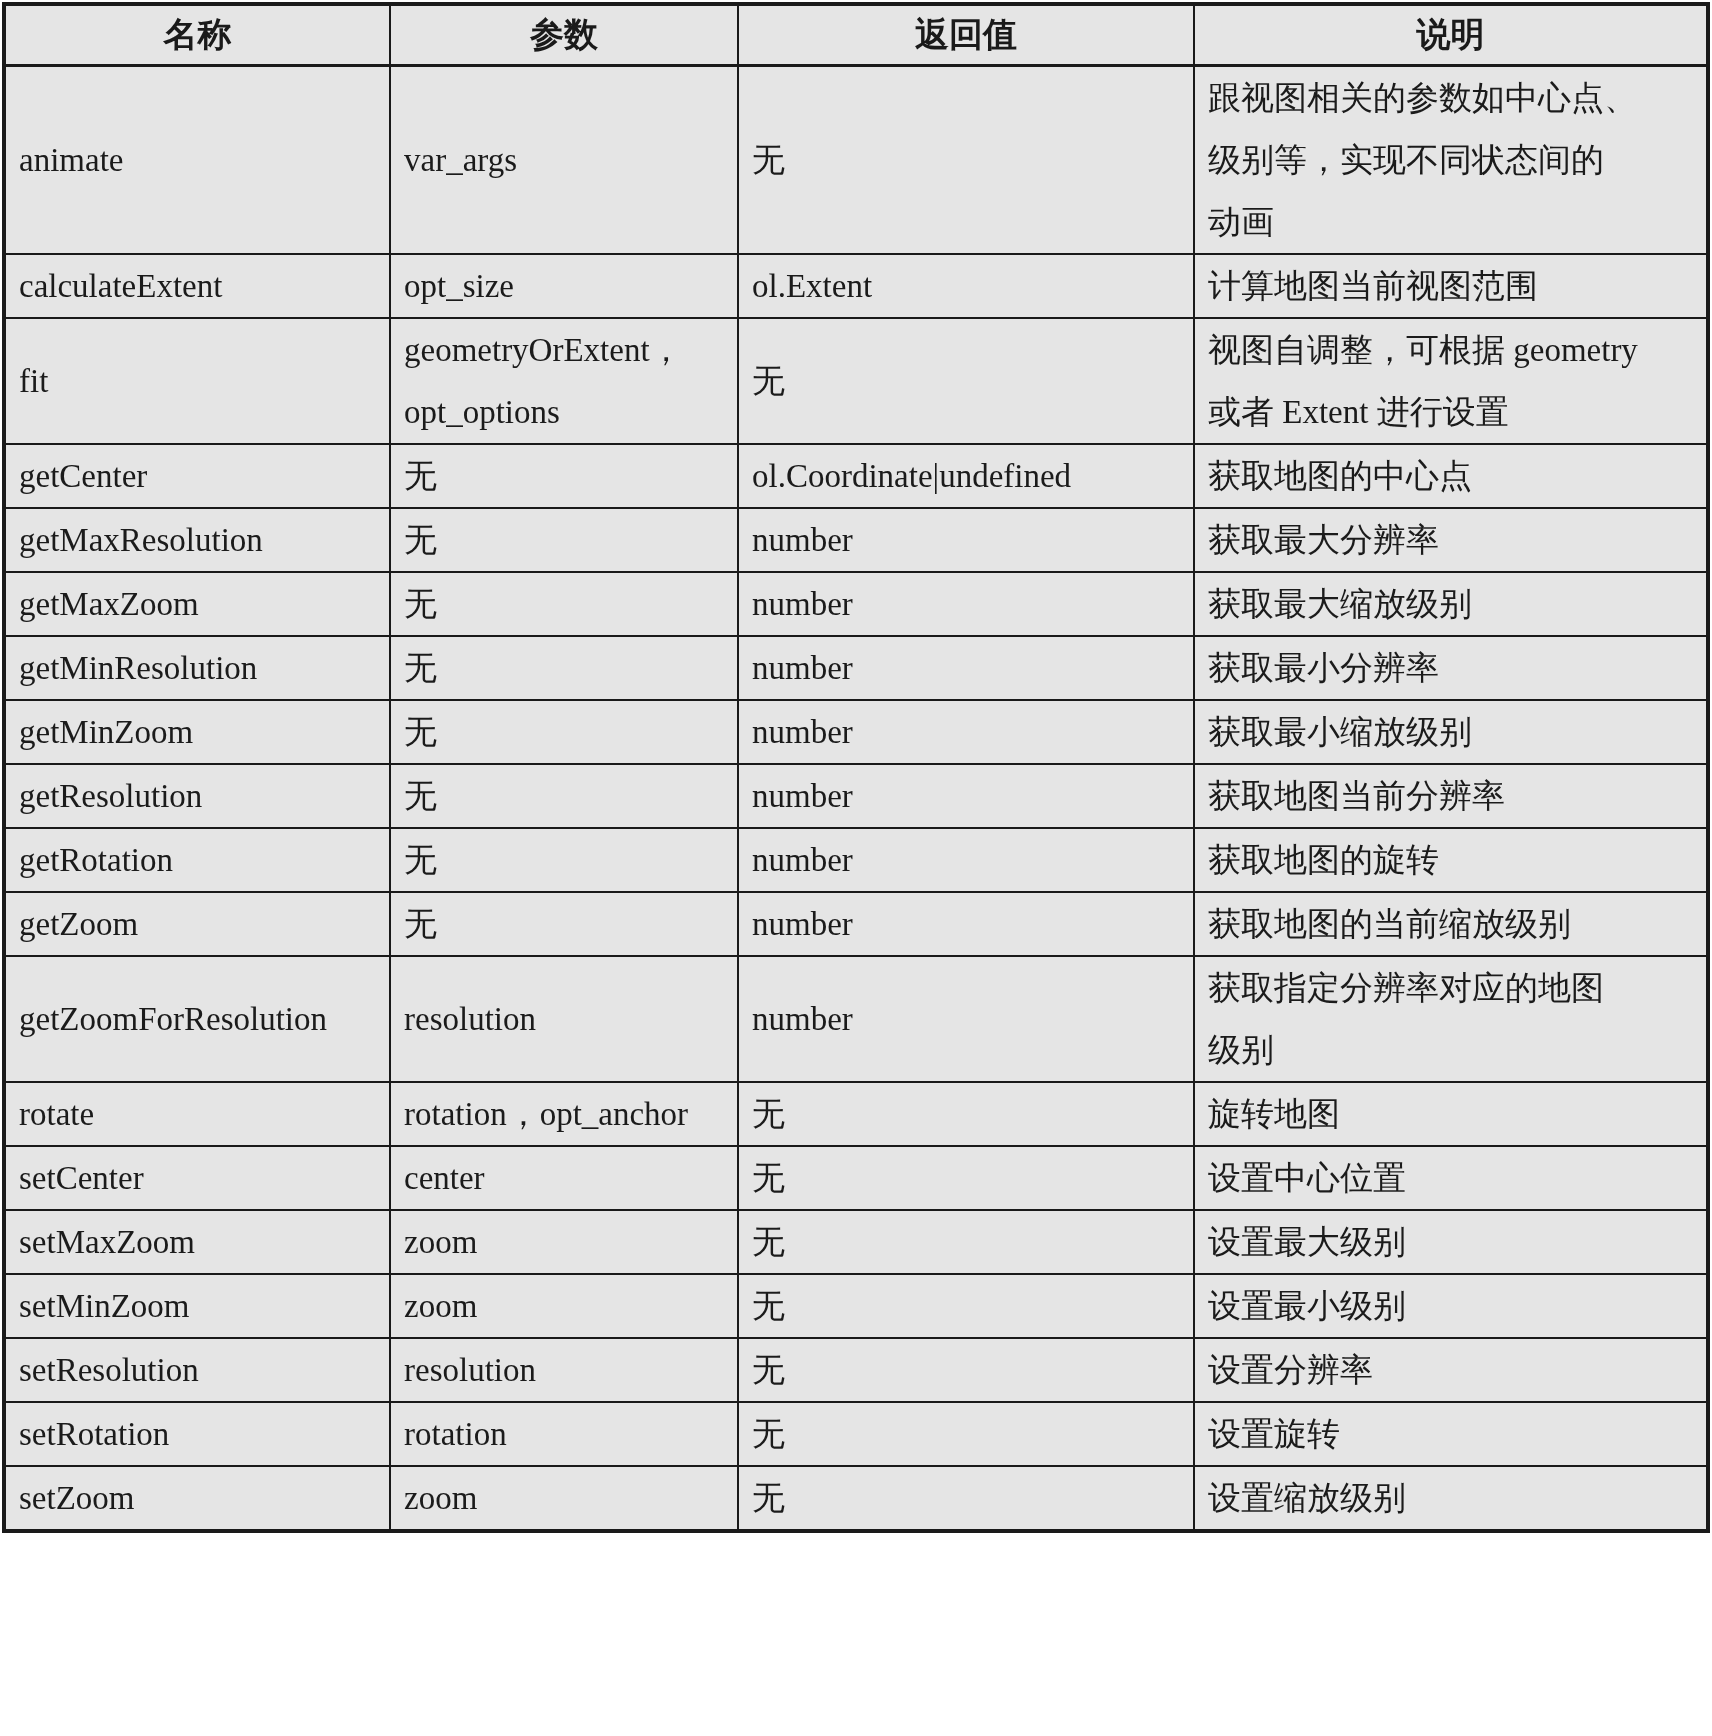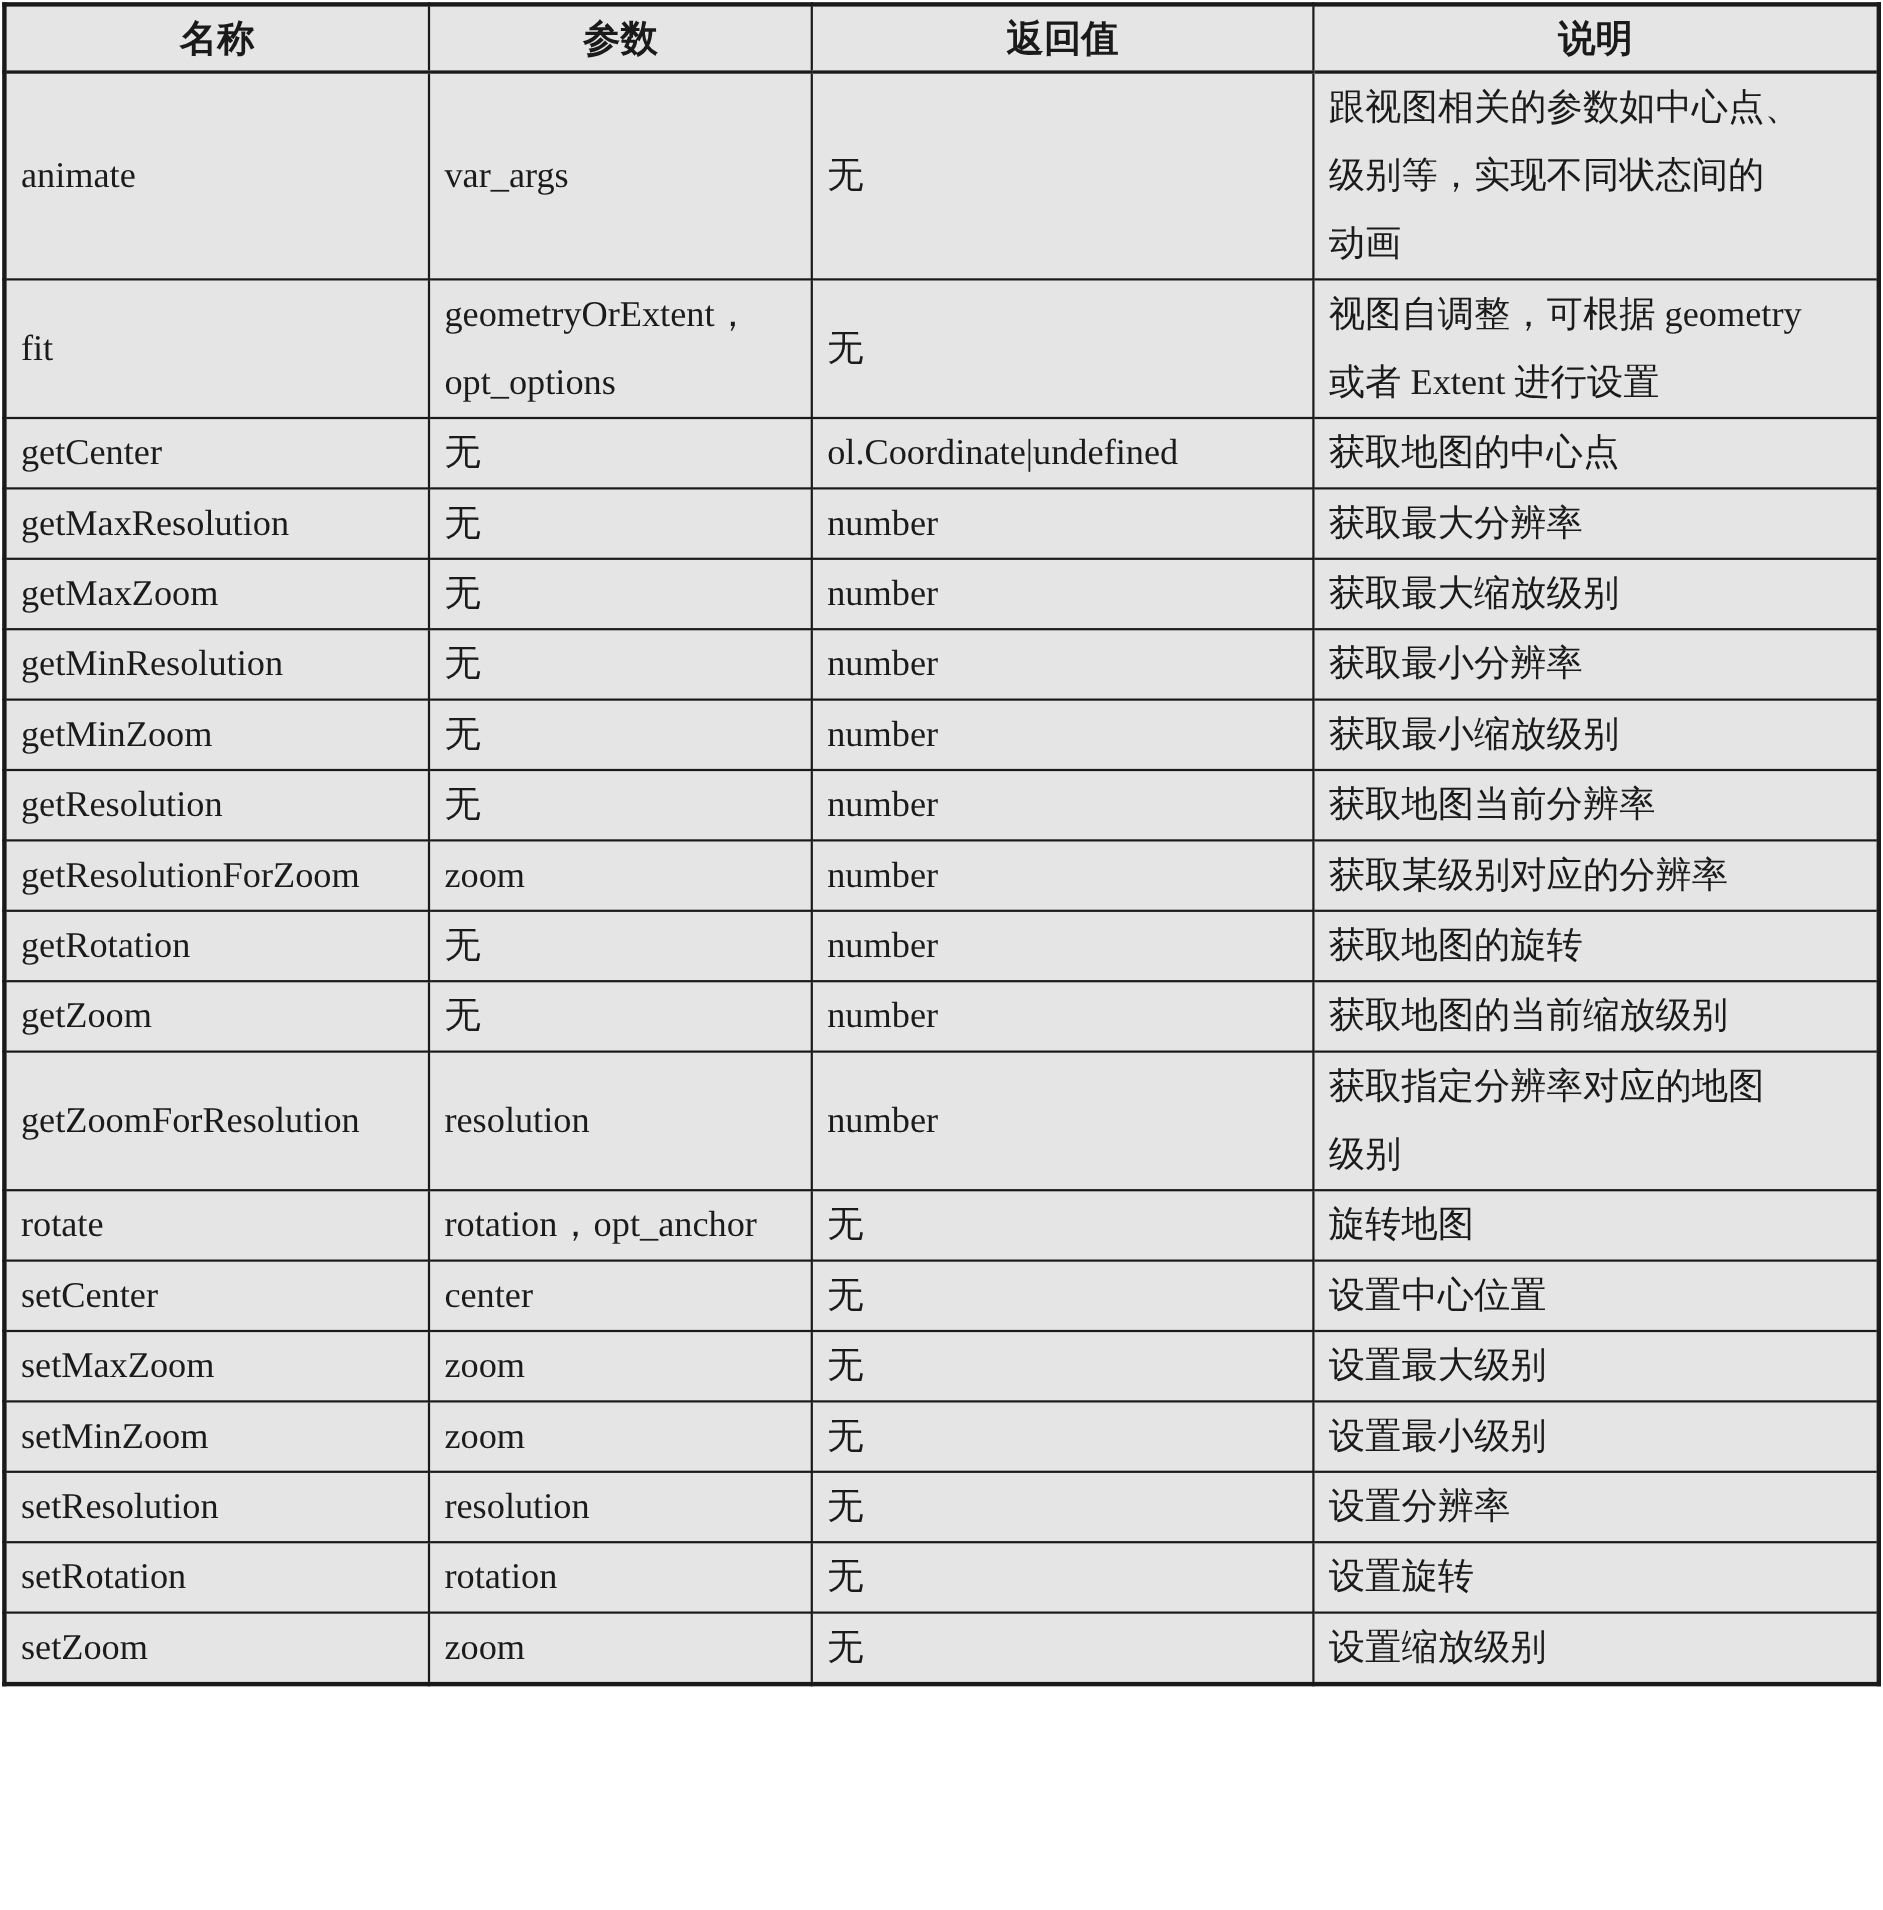--- a/index.html
+++ b/index.html
@@ -72,20 +72,26 @@
   <tbody>
       <tr>
     <td class="name">animate</td>
     <td class="params">var_args</td>
     <td class="returns">无</td>
     <td class="desc">跟视图相关的参数如中心点、
 级别等，实现不同状态间的
 动画</td>
   </tr>
       <tr>
+    <td class="name">calculateExtent</td>
+    <td class="params">opt_size</td>
+    <td class="returns">ol.Extent</td>
+    <td class="desc">计算地图当前视图范围</td>
+  </tr>
+      <tr>
     <td class="name">fit</td>
     <td class="params">geometryOrExtent，
 opt_options</td>
     <td class="returns">无</td>
     <td class="desc">视图自调整，可根据 geometry
 或者 Extent 进行设置</td>
   </tr>
       <tr>
     <td class="name">getCenter</td>
     <td class="params">无</td>
@@ -114,26 +120,20 @@
     <td class="name">getMinZoom</td>
     <td class="params">无</td>
     <td class="returns">number</td>
     <td class="desc">获取最小缩放级别</td>
   </tr>
       <tr>
     <td class="name">getResolution</td>
     <td class="params">无</td>
     <td class="returns">number</td>
     <td class="desc">获取地图当前分辨率</td>
-  </tr>
-      <tr>
-    <td class="name">getResolutionForZoom</td>
-    <td class="params">zoom</td>
-    <td class="returns">number</td>
-    <td class="desc">获取某级别对应的分辨率</td>
   </tr>
       <tr>
     <td class="name">getRotation</td>
     <td class="params">无</td>
     <td class="returns">number</td>
     <td class="desc">获取地图的旋转</td>
   </tr>
       <tr>
     <td class="name">getZoom</td>
     <td class="params">无</td>

